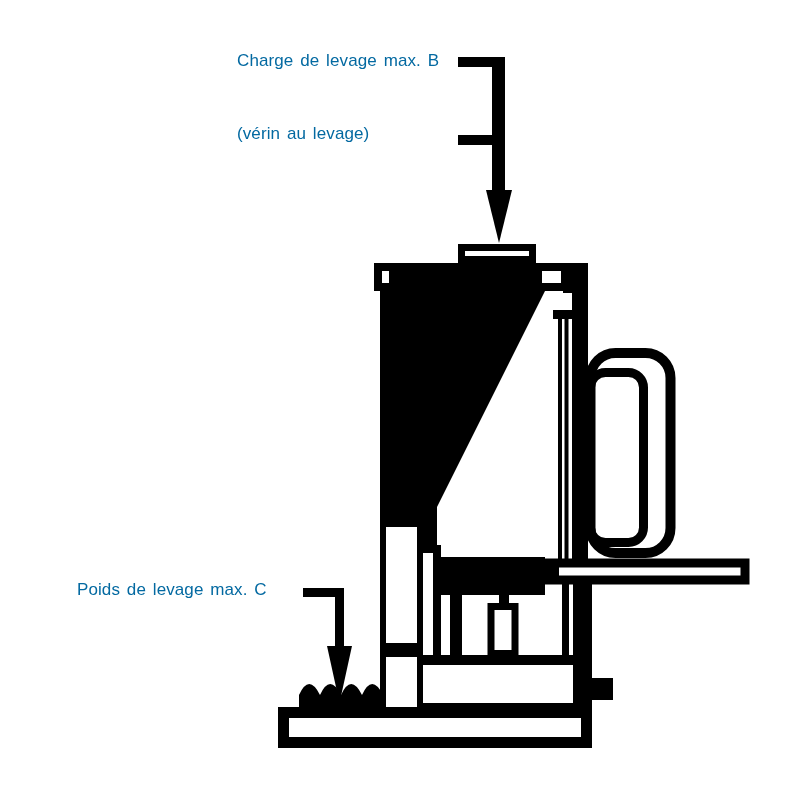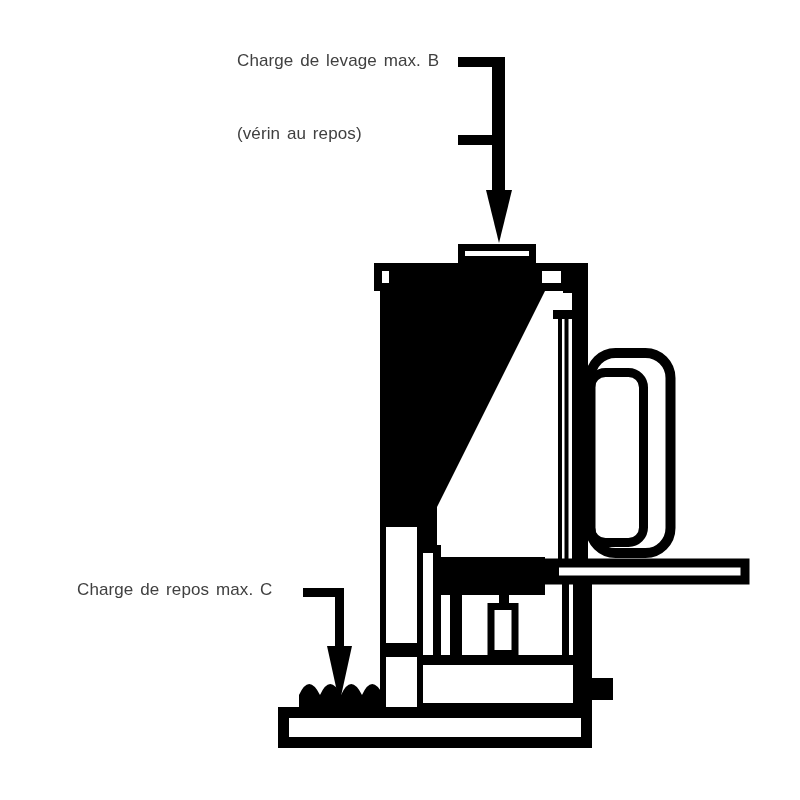--- a/index.html
+++ b/index.html
@@ -17,21 +17,21 @@
   }
   .diagram-svg {
     position: absolute;
     left: 0;
     top: 0;
   }
   .label {
     position: absolute;
     font-size: 17px;
     line-height: 19px;
-    color: #404040;
+    color: #0369a1;
     letter-spacing: 0.1px;
     word-spacing: 2px;
     white-space: nowrap;
     text-align: center;
   }
   .label-b { left: 237px; top: 51px; }
   .label-a { left: 237px; top: 124px; }
   .label-c { left: 77px;  top: 580px; }
   .ink   { fill: #000000; }
   .paper { fill: #ffffff; }
@@ -39,24 +39,24 @@
   .filled-stroke { fill: #ffffff; stroke: #000000; }
 </style>
 </head>
 <body>
 
 <div class="canvas">
 
   <div class="label label-b">Charge de levage max. B</div>
 
   <div class="label label-a">
-    <div>(vérin au repos)</div>
+    <div>(vérin au levage)</div>
   </div>
 
-  <div class="label label-c">Charge de repos max. C</div>
+  <div class="label label-c">Poids de levage max. C</div>
 
   <svg class="diagram-svg" width="800" height="800" viewBox="0 0 800 800">
 
     <rect class="stroke-only" stroke-width="10" x="590.5" y="353" width="80" height="200" rx="25"></rect>
     <rect class="stroke-only" stroke-width="9" x="590.5" y="372.5" width="53" height="170" rx="15"></rect>
 
     <rect class="ink" x="563" y="263" width="25" height="30"></rect>
     <rect class="ink" x="553" y="310" width="35" height="9"></rect>
     <rect class="ink" x="558" y="319" width="4" height="240"></rect>
     <rect class="ink" x="564.5" y="319" width="4" height="240"></rect>

